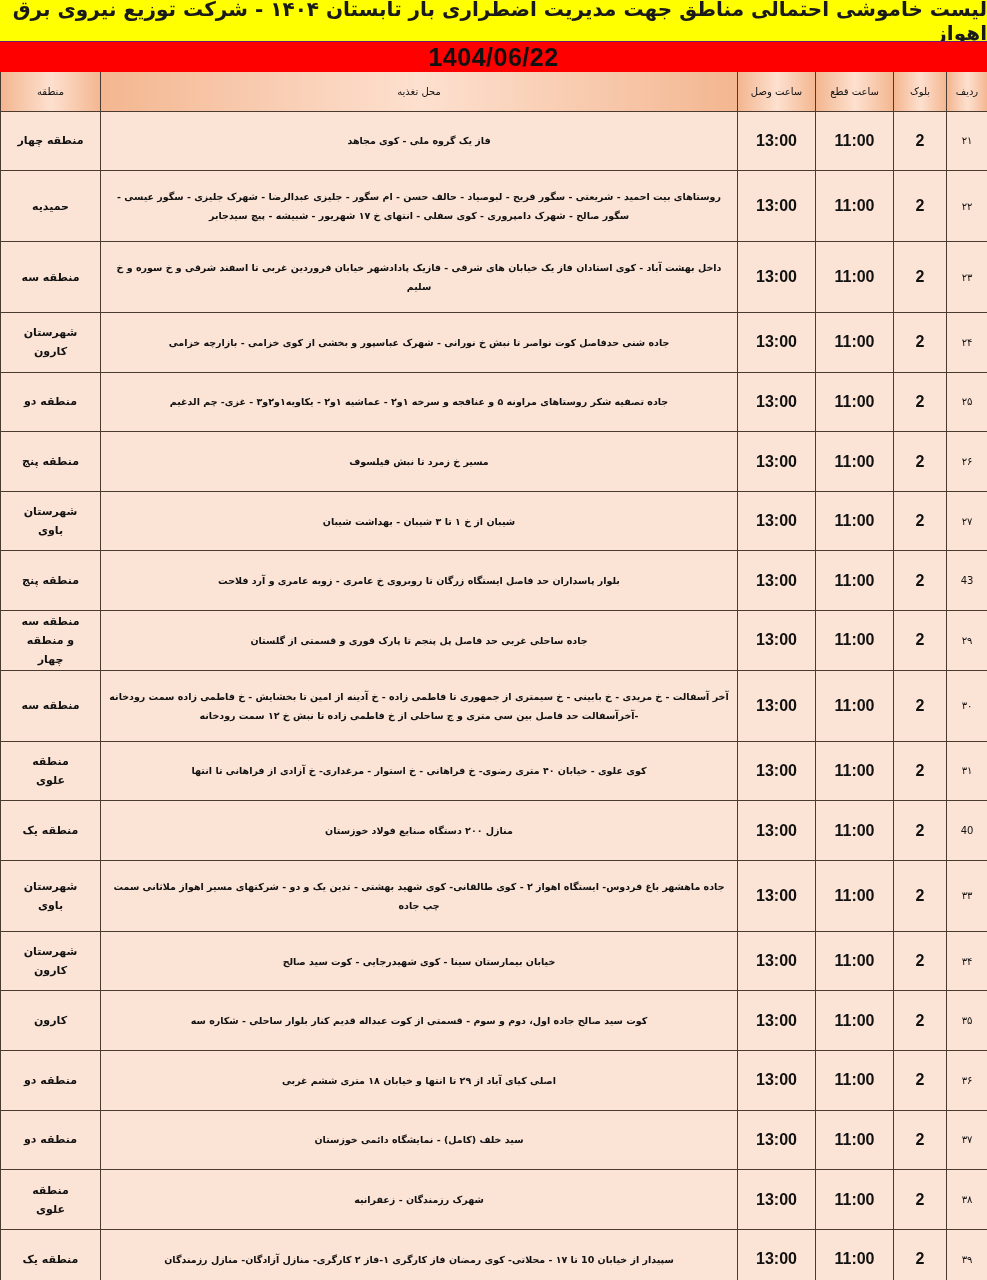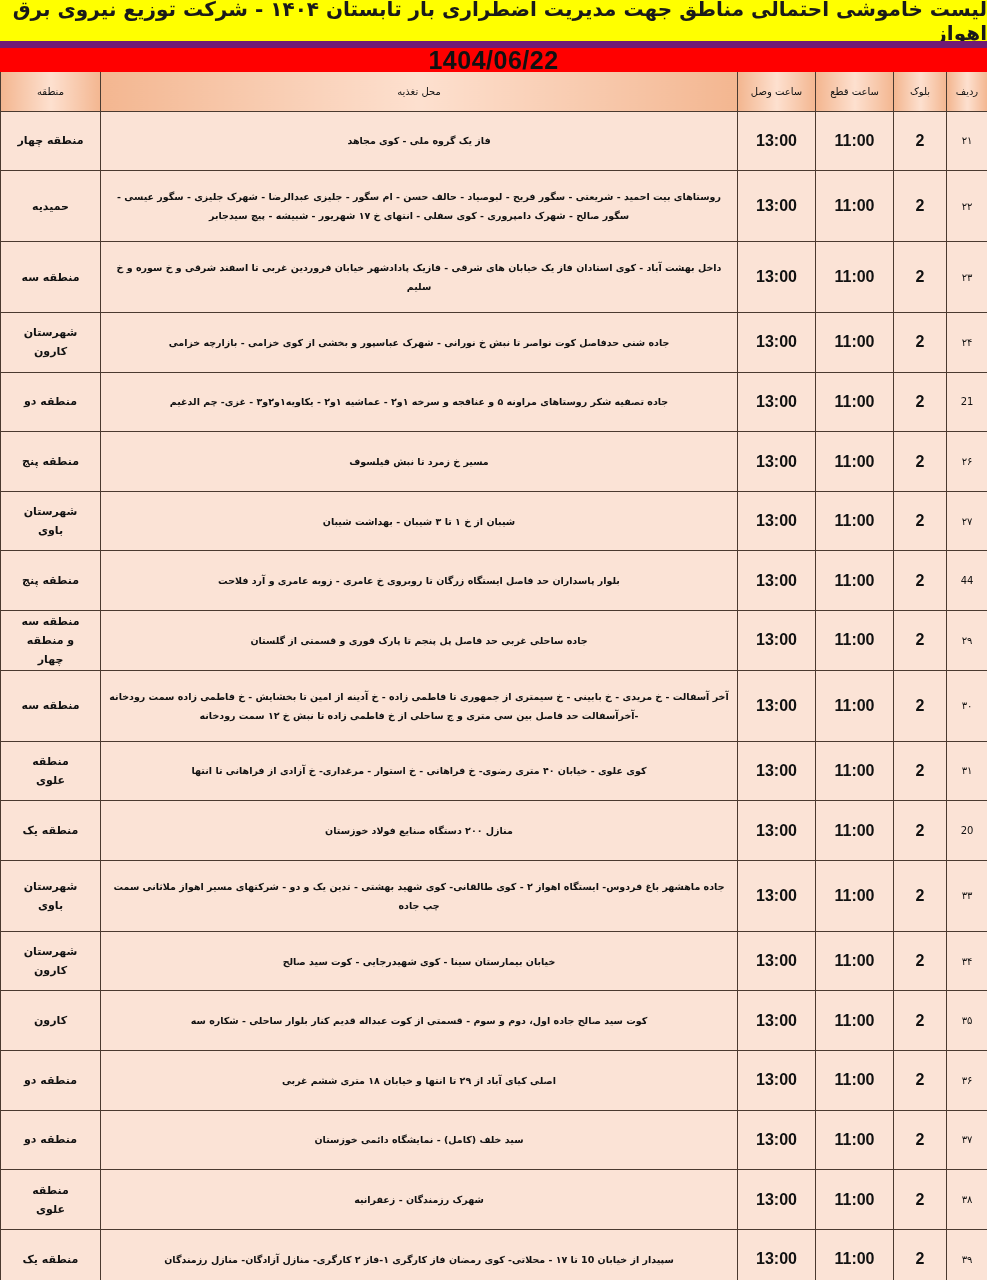--- a/index.html
+++ b/index.html
@@ -11,21 +11,21 @@
     background: #ffff00;
     display: flex; align-items: center; justify-content: center;
     direction: rtl;
   }
   .title-bar span { font-size: 20px; font-weight: bold; color: #1a1a1a; }
 
   .date-bar {
     position: absolute; left: 0; top: 41px; width: 987px; height: 31px;
     background: #ff0000;
     display: flex; align-items: center; justify-content: center;
-    border-top: 7px solid #701a75;
+    border-top: 1px solid #701a75;
   }
   .date-bar span { font-family: "Liberation Sans", sans-serif; font-size: 25px; font-weight: bold; color: #111; letter-spacing: 0.5px; }
 
   table.grid {
     position: absolute; left: 0; top: 72px; width: 987px;
     border-collapse: collapse; table-layout: fixed;
     direction: rtl;
   }
   table.grid th, table.grid td {
     border: 1px solid #4a3a30;
@@ -107,21 +107,21 @@
       </tr>
       <tr>
         <td class="num">۲۴</td>
         <td class="block">2</td>
         <td class="time">11:00</td>
         <td class="time">13:00</td>
         <td class="desc">جاده شنی حدفاصل کوت نواصر تا نبش خ نورانی - شهرک عباسپور و بخشی از کوی خزامی - بازارچه خزامی</td>
         <td class="region">شهرستان کارون</td>
       </tr>
       <tr>
-        <td class="num">21</td>
+        <td class="num">۲۵</td>
         <td class="block">2</td>
         <td class="time">11:00</td>
         <td class="time">13:00</td>
         <td class="desc">جاده تصفیه شکر روستاهای مراونه ۵ و عنافجه و سرخه ۱و۲ - عماشیه ۱و۲ - یکاویه۱و۲و۳ - غزی- چم الدغیم</td>
         <td class="region">منطقه دو</td>
       </tr>
       <tr>
         <td class="num">۲۶</td>
         <td class="block">2</td>
         <td class="time">11:00</td>
@@ -131,21 +131,21 @@
       </tr>
       <tr>
         <td class="num">۲۷</td>
         <td class="block">2</td>
         <td class="time">11:00</td>
         <td class="time">13:00</td>
         <td class="desc">شیبان از خ ۱ تا ۳ شیبان - بهداشت شیبان</td>
         <td class="region">شهرستان باوی</td>
       </tr>
       <tr>
-        <td class="num">44</td>
+        <td class="num">43</td>
         <td class="block">2</td>
         <td class="time">11:00</td>
         <td class="time">13:00</td>
         <td class="desc">بلوار پاسداران حد فاصل ایستگاه زرگان تا روبروی خ عامری - زوبه عامری و آرد فلاحت</td>
         <td class="region">منطقه پنج</td>
       </tr>
       <tr>
         <td class="num">۲۹</td>
         <td class="block">2</td>
         <td class="time">11:00</td>
@@ -163,21 +163,21 @@
       </tr>
       <tr>
         <td class="num">۳۱</td>
         <td class="block">2</td>
         <td class="time">11:00</td>
         <td class="time">13:00</td>
         <td class="desc">کوی علوی - خیابان ۴۰ متری رضوی- خ فراهانی - خ استوار - مرغداری- خ آزادی از فراهانی تا انتها</td>
         <td class="region">منطقه علوی</td>
       </tr>
       <tr>
-        <td class="num">20</td>
+        <td class="num">40</td>
         <td class="block">2</td>
         <td class="time">11:00</td>
         <td class="time">13:00</td>
         <td class="desc">منازل ۲۰۰ دستگاه صنایع فولاد خوزستان</td>
         <td class="region">منطقه یک</td>
       </tr>
       <tr>
         <td class="num">۳۳</td>
         <td class="block">2</td>
         <td class="time">11:00</td>

